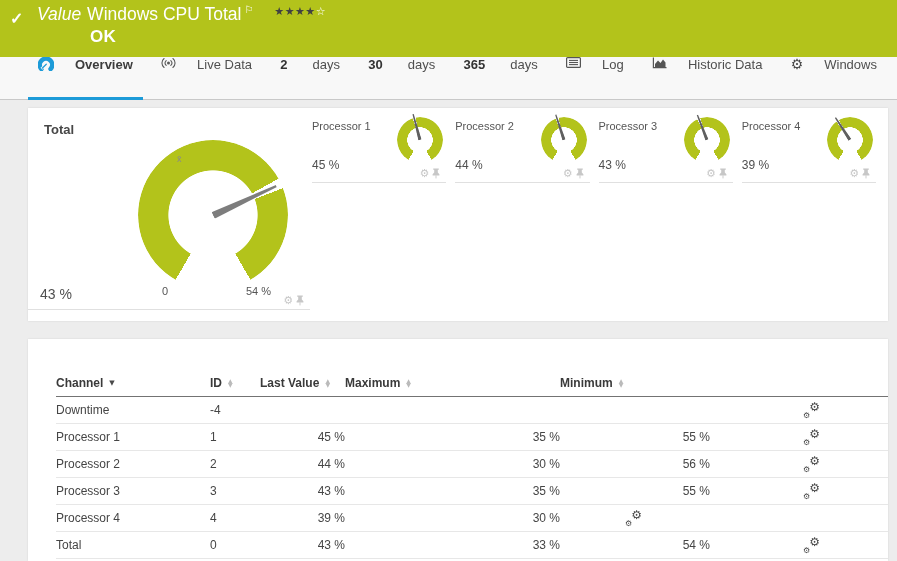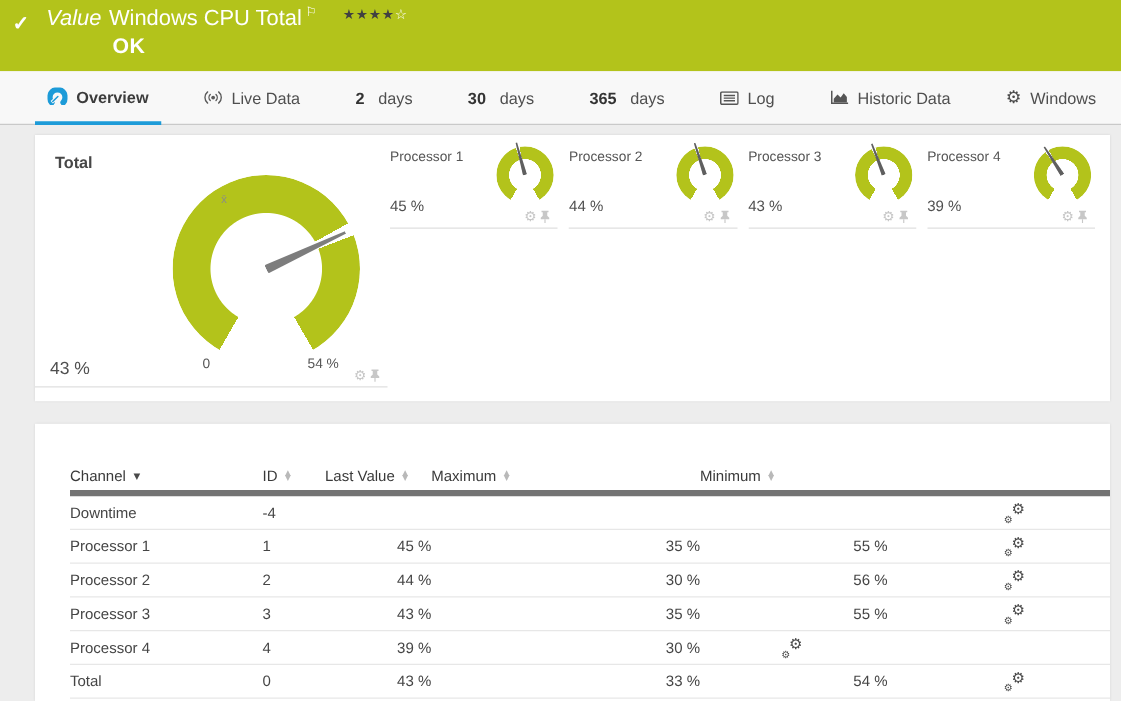--- a/index.html
+++ b/index.html
@@ -17,21 +17,21 @@
   .stars { margin-left:16px; font-size:11px; letter-spacing:0.5px; display:inline-block;
            transform:translateY(-5px); font-family:"DejaVu Sans", sans-serif; }
   .stars .filled { color:#414141; }
   .stars .empty  { color:#ffffff; }
   .statusok { position:absolute; left:42px; top:27px; color:#fff; font-size:17px; font-weight:bold; letter-spacing:0.4px;margin-left:48px; }
 
   
   .tabs { position:absolute; left:0; top:57px; width:100%; height:43px; background:#f8f8f8;
           border-bottom:1px solid #c9c9c9; display:flex; align-items:stretch;
           justify-content:space-between; padding:0 10px 0 28px; }
-  .tab { display:flex; align-items:center; gap:7px; padding:0 10px; font-size:13px; color:#4f4f4f;
+  .tab { display:flex; align-items:flex-start; gap:21px; padding:0 10px; font-size:13px; color:#4f4f4f;
          cursor:pointer; white-space:nowrap; }
   .tab b { color:#333; font-weight:bold; margin-right:4px; }
   .tab.active { border-bottom:3px solid #1d9bd8; color:#3c3c3c; font-weight:bold; margin-bottom:-1px; }
   .glyph-gear { font-family:"DejaVu Sans", sans-serif; font-size:14px; color:#4a4a4a; line-height:1; }
 
   
   .panel { position:absolute; background:#fff; box-shadow:0 0 2px rgba(0,0,0,0.10); }
   .panel1 { left:28px; top:108px; width:860px; height:213px; }
   .panel2 { left:28px; top:339px; width:860px; height:222px; }
 
@@ -74,21 +74,21 @@
   .n1 { transform:rotate(255deg); }
   .n2 { transform:rotate(252deg); }
   .n3 { transform:rotate(249deg); }
   .n4 { transform:rotate(237deg); }
 
   
   .tablewrap { margin:30px 0 0 28px; }
   .trow { display:grid; grid-template-columns:154px 50px 85px 215px 150px 1fr;
           align-items:center; height:27px; border-bottom:1px solid #e7e7e7;
           font-size:12px; color:#454545; }
-  .thead { height:28px; border-bottom:5px solid #737373; color:#3a3a3a; }
+  .thead { height:28px; border-bottom:1px solid #737373; color:#3a3a3a;font-weight:bold; }
   .num { text-align:right; }
   .hcell { display:flex; align-items:center; cursor:pointer; }
   .hcell.right { justify-content:flex-start; }
   .sort { display:inline-flex; flex-direction:column; margin-left:6px; line-height:0.62;
           font-size:6px; color:#b9b9b9; font-family:"DejaVu Sans", sans-serif; }
   .sort-active { margin-left:6px; font-size:7px; color:#4a4a4a; font-family:"DejaVu Sans", sans-serif; }
   .c-set { display:flex; justify-content:flex-end; padding-right:68px; }
   .gears { position:relative; width:17px; height:15px; cursor:pointer; }
   .gears .gbig { position:absolute; right:0; top:-3px; font-size:12px; color:#4a4a4a;
                  font-family:"DejaVu Sans", sans-serif; }

